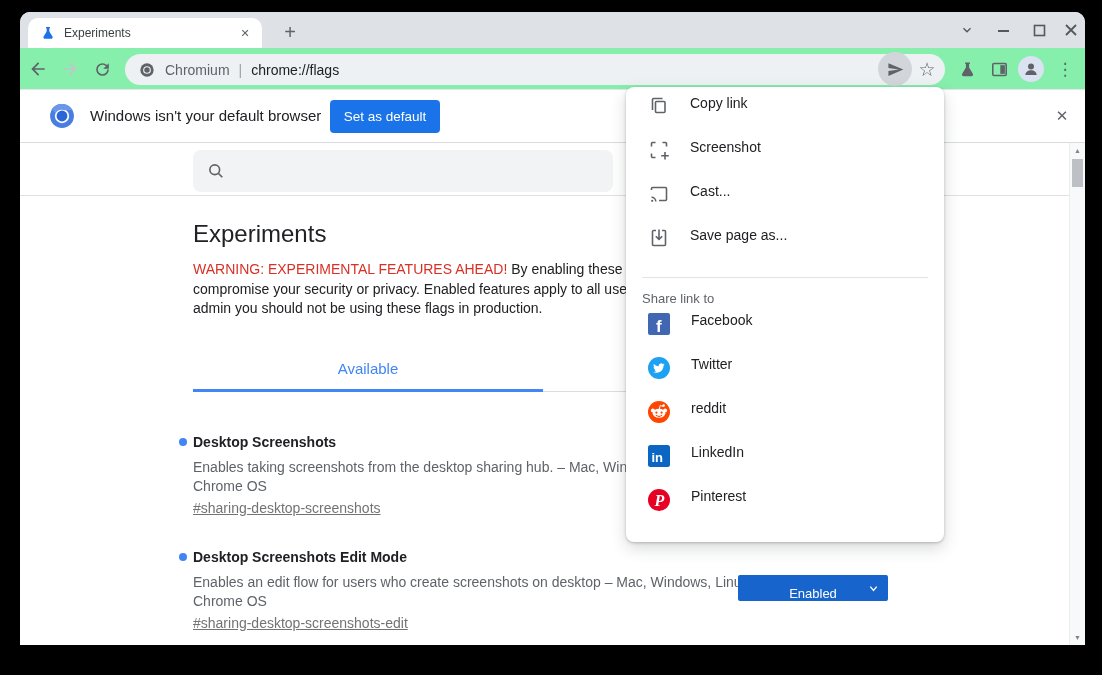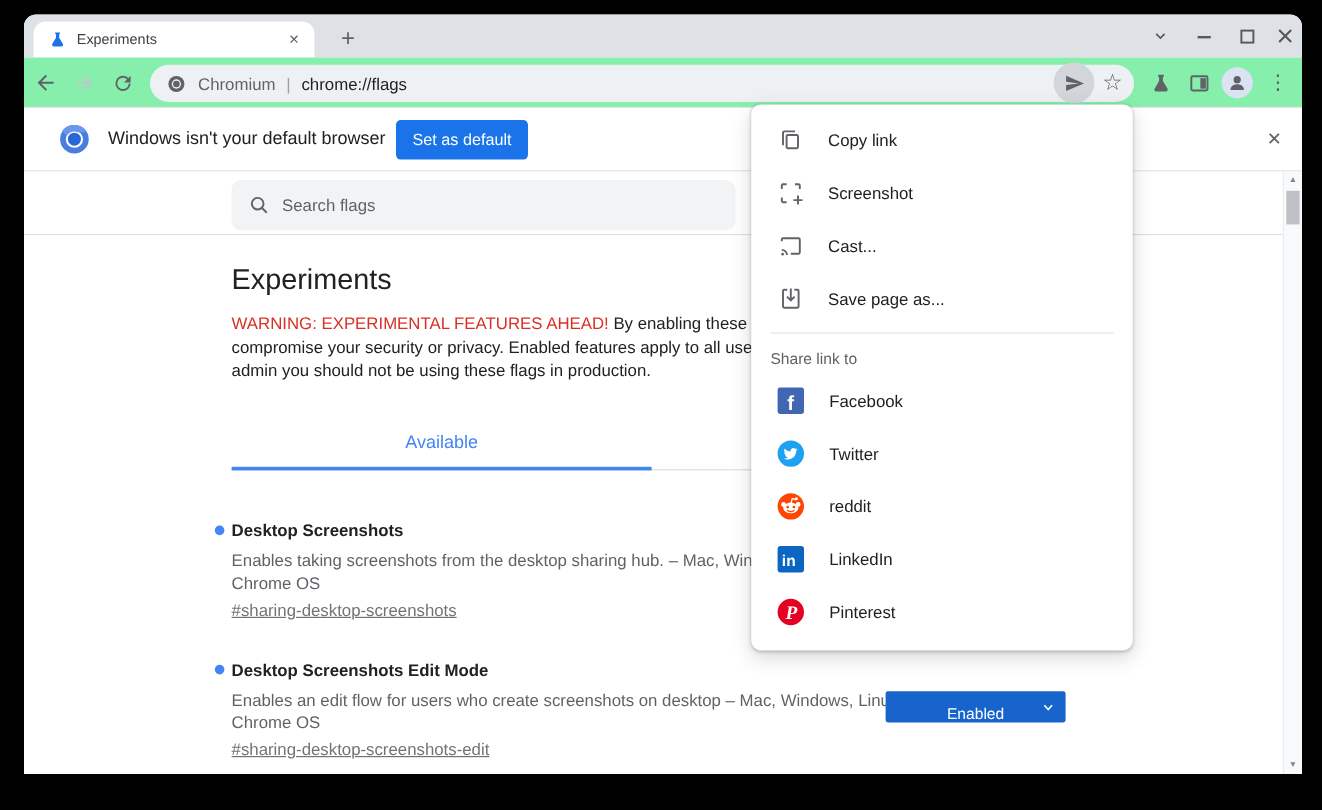--- a/index.html
+++ b/index.html
@@ -59,21 +59,21 @@
   .flag-select { position:absolute; left:545px; top:28px; width:150px; height:26px; background:#1765cc; border-radius:2px; color:#fff; font-size:13px; display:flex; align-items:flex-end; justify-content:center; cursor:pointer; }
   .flag-select .chev { position:absolute; right:9px; top:8px; }
 
   
   .scrollbar { position:absolute; left:1049px; top:131px; width:16px; height:502px; background:#f8f9fa; border-left:1px solid #ebedef; }
   .sb-arrow { position:absolute; left:0; width:15px; height:15px; display:flex; align-items:center; justify-content:center; color:#80868b; font-size:7px; cursor:pointer; }
   .sb-thumb { position:absolute; left:2px; top:16px; width:11px; height:28px; background:#bdc1c6; cursor:pointer; }
 
   
   .share-menu { position:absolute; left:606px; top:75px; width:318px; background:#fff; border-radius:8px; box-shadow:0 1px 3px rgba(60,64,67,.3), 0 6px 16px rgba(60,64,67,.2); padding:8px 0 10px; z-index:50; }
-  .menu-item { height:44px; display:flex; align-items:center; padding:0 16px; cursor:pointer; }
+  .menu-item { height:44px; display:flex; align-items:flex-start; padding:0 16px; cursor:pointer; }
   .mi-icon { width:22px; height:22px; flex:0 0 22px; margin-left:6px; display:flex; align-items:center; justify-content:center; }
   .mi-label { margin-left:20px; font-size:14px; color:#202124; }
   .menu-divider { height:1px; background:#e3e3e3; margin:6px 16px; }
   .menu-header { padding:7px 16px 6px; font-size:13px; color:#5f6368; }
   .social-icon { width:24px; height:24px; flex:0 0 24px; margin-left:5px; }
 </style>
 </head>
 <body>
 
 <div class="window">
@@ -175,21 +175,20 @@
     <span class="infobar-close">✕</span>
   </div>
 
   <div class="page">
     <div class="search-row">
       <div class="search-box">
         <svg width="18" height="18" viewBox="0 0 20 20">
           <circle cx="8.6" cy="8.6" r="5.4" fill="none" stroke="#5f6368" stroke-width="1.8"></circle>
           <path d="M12.8 12.8l4.2 4.2" stroke="#5f6368" stroke-width="1.8"></path>
         </svg>
-        <input type="text" placeholder="Search flags" style="">
       </div>
     </div>
 
     <div class="content">
       <h1 class="page-title">Experiments</h1>
       <p class="warning">
         <span class="warn-red">WARNING: EXPERIMENTAL FEATURES AHEAD!</span><span> By enabling these features, you could lose browser data or compromise your security or privacy. Enabled features apply to all users of this browser. If you are an enterprise admin you should not be using these flags in production.</span>
       </p>
 
       <div class="tabs-row">

